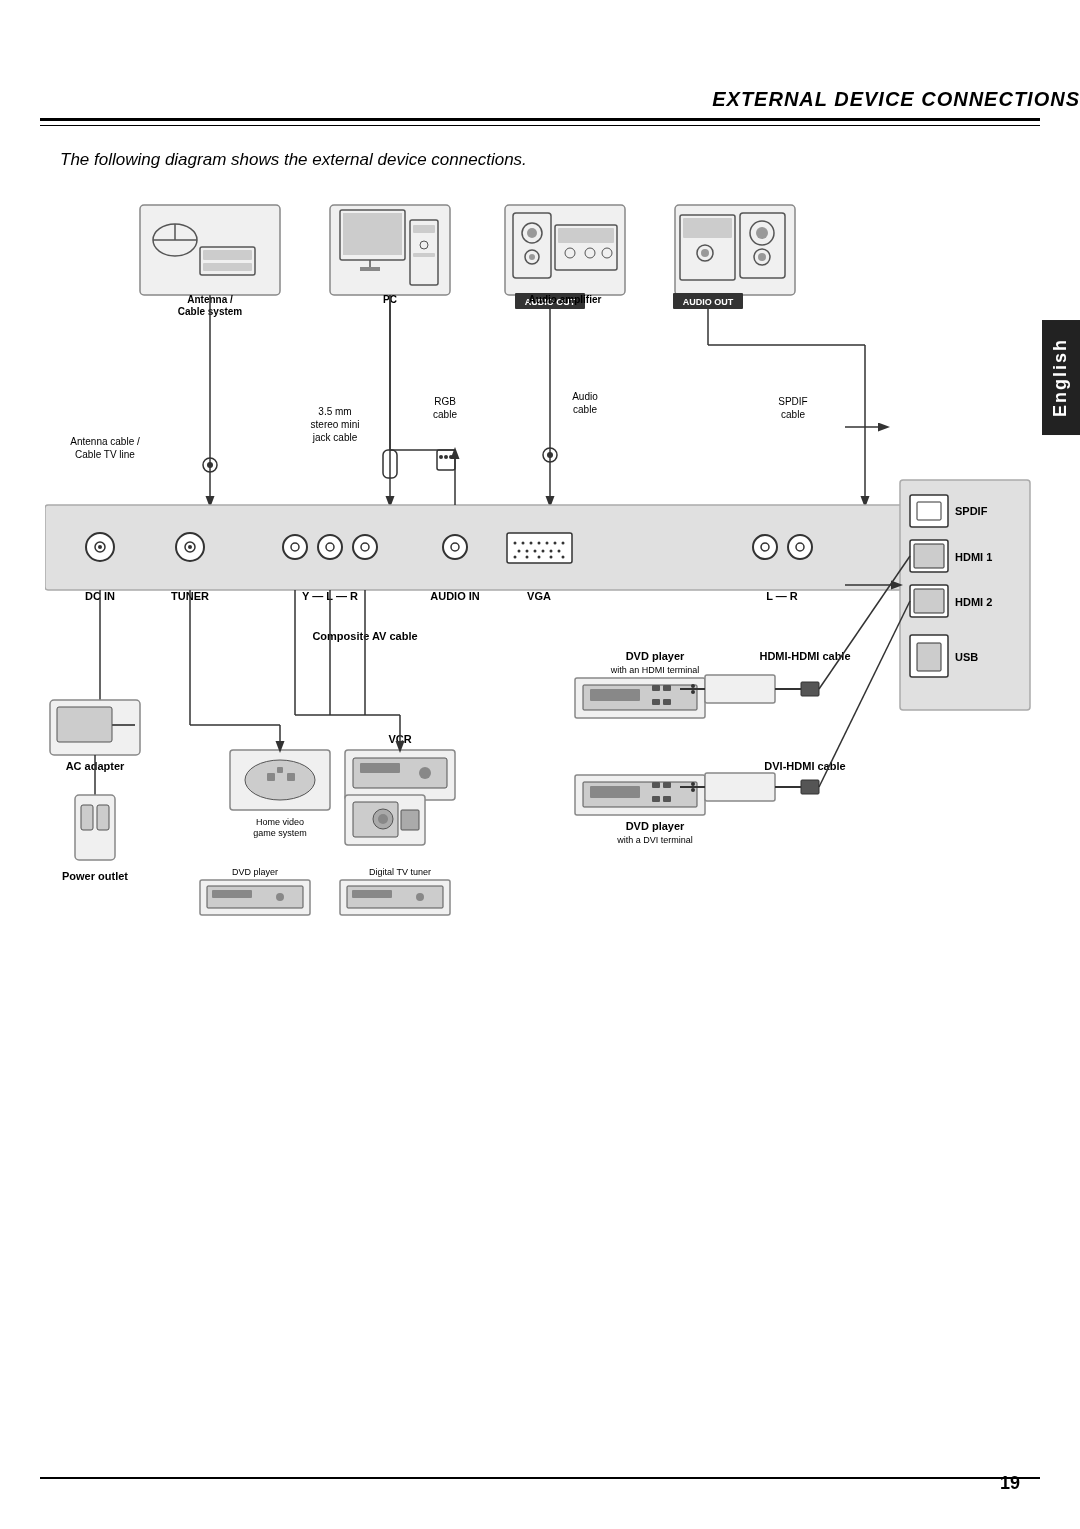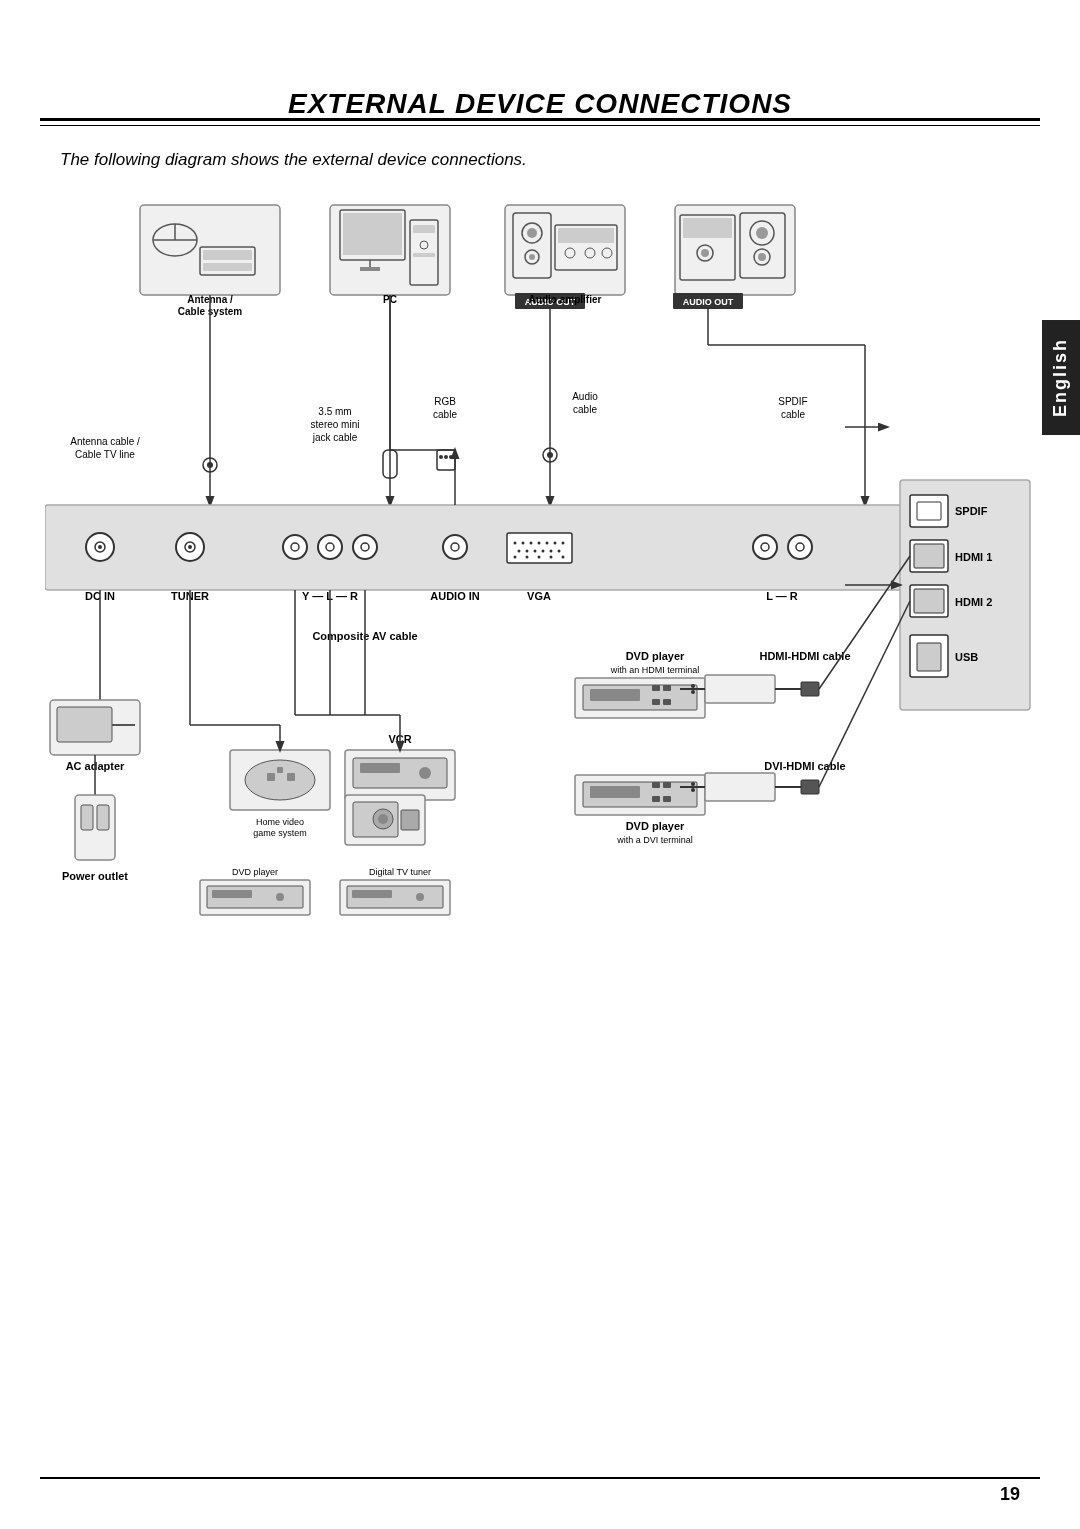--- a/index.html
+++ b/index.html
@@ -20,22 +20,22 @@
       right: 40px;
       height: 3px;
       background: #000;
     }
 
     
     .section-title {
       position: absolute;
       top: 88px;
       left: 0; right: 0;
-      text-align: center;
-      font-size: 28px;
+      text-align: right;
+      font-size: 20px;
       font-weight: bold;
       font-style: italic;
       letter-spacing: 1px;
     }
 
     
     .title-rule {
       position: absolute;
       top: 125px;
       left: 40px;
@@ -75,21 +75,21 @@
       position: absolute;
       bottom: 50px;
       left: 40px;
       right: 40px;
       height: 2px;
       background: #000;
     }
 
     .page-number {
       position: absolute;
-      bottom: 24px;
+      bottom: 35px;
       right: 60px;
       font-size: 18px;
       font-weight: bold;
     }
 
     svg text {
       font-family: Arial, Helvetica, sans-serif;
     }
   </style>
 </head>

